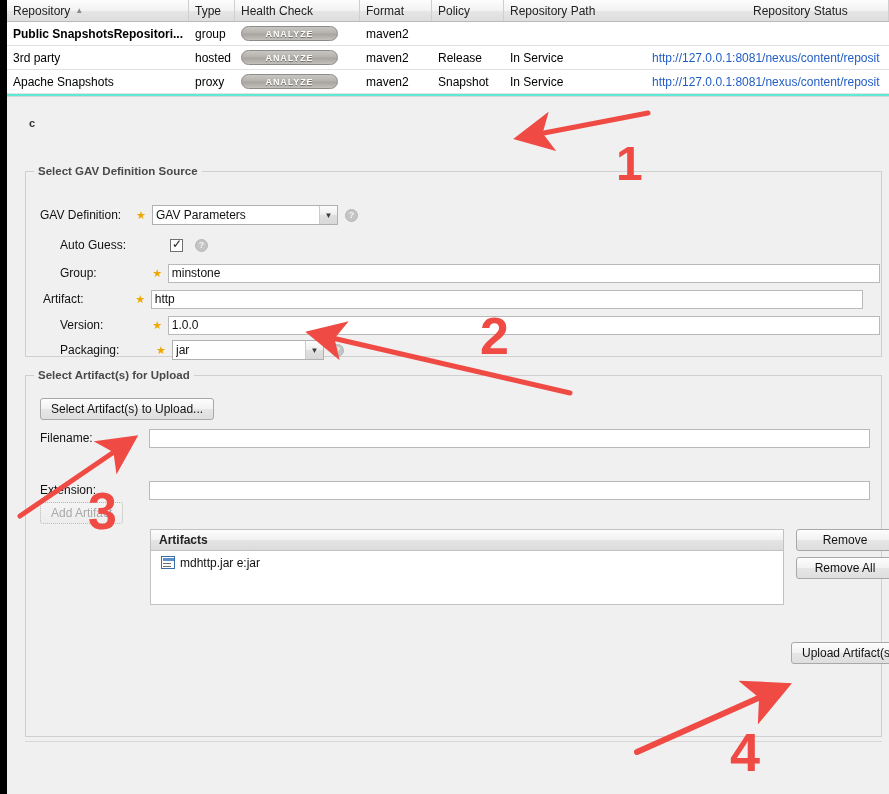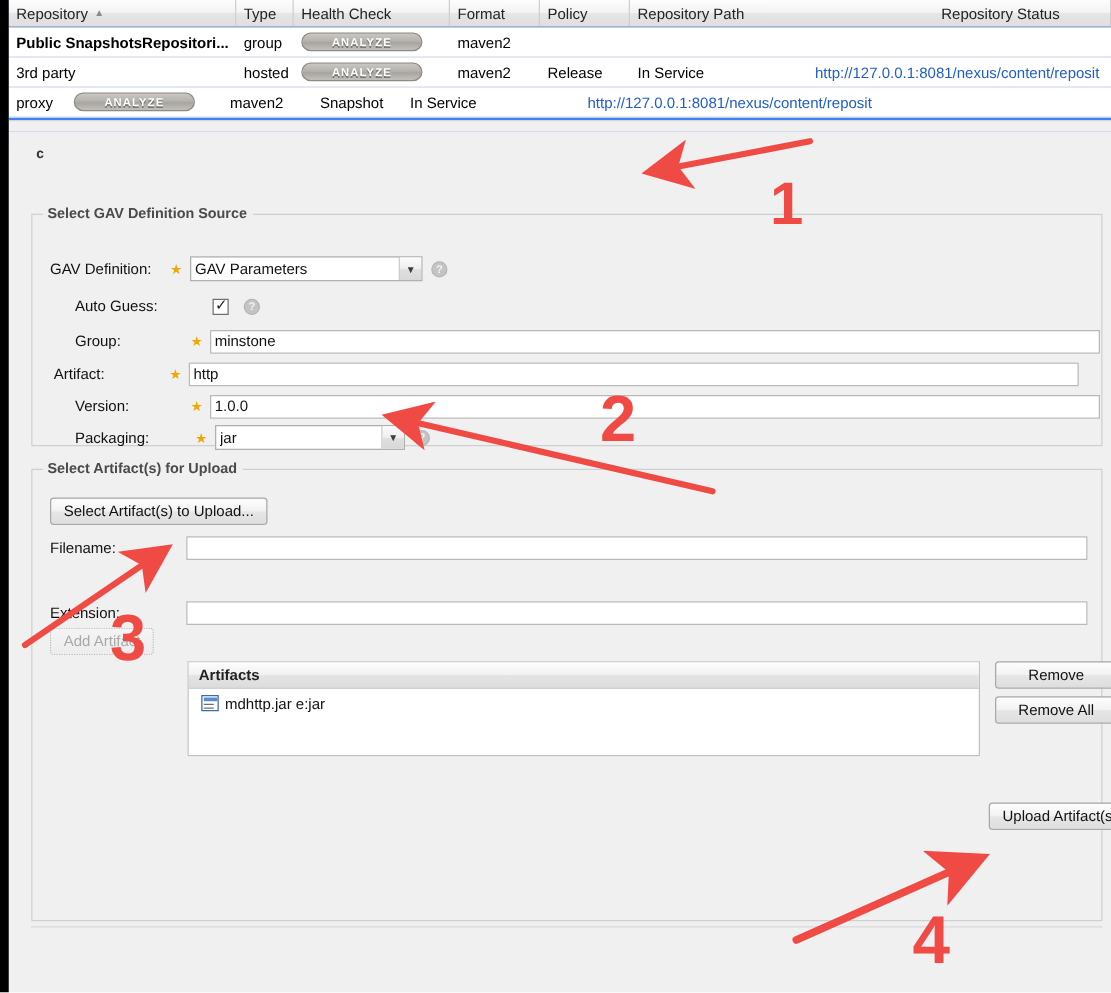--- a/index.html
+++ b/index.html
@@ -15,21 +15,21 @@
   }
   #root { position: relative; width: 889px; height: 794px; overflow: hidden; }
 
   
   .left-rail {
     position: absolute; left: 0; top: 0; width: 7px; height: 794px;
     background: #000000; z-index: 40;
   }
 
   
-  .repo-grid { position: absolute; left: 7px; top: 0; width: 882px; height: 116px; background:#3b82f6; }
+  .repo-grid { position: absolute; left: 7px; top: 0; width: 882px; height: 116px; background:#5eead4; }
   .repo-header {
     display: flex; height: 22px; align-items: stretch;
     background: linear-gradient(to bottom,#fdfdfd 0%,#f2f2f2 50%,#e6e6e6 51%,#dedede 100%);
     border-bottom: 1px solid #b9b9b9;
   }
   .repo-header .hcell {
     display: flex; align-items: center;
     padding: 0 6px;
     font-size: 12px; color: #222;
     border-right: 1px solid #cfcfcf;
@@ -252,20 +252,21 @@
       </div>
       <div class="cell c-fmt">maven2</div>
       <div class="cell c-pol">Release</div>
       <div class="cell c-stat">In Service</div>
       <div class="cell c-path">
         <span class="repo-link">http://127.0.0.1:8081/nexus/content/reposit</span>
       </div>
     </div>
 
     <div class="repo-row">
+      <div class="cell c-name">Apache Snapshots</div>
       <div class="cell c-type">proxy</div>
       <div class="cell c-hc">
         <span class="analyze-btn">ANALYZE</span>
       </div>
       <div class="cell c-fmt">maven2</div>
       <div class="cell c-pol">Snapshot</div>
       <div class="cell c-stat">In Service</div>
       <div class="cell c-path">
         <span class="repo-link">http://127.0.0.1:8081/nexus/content/reposit</span>
       </div>

